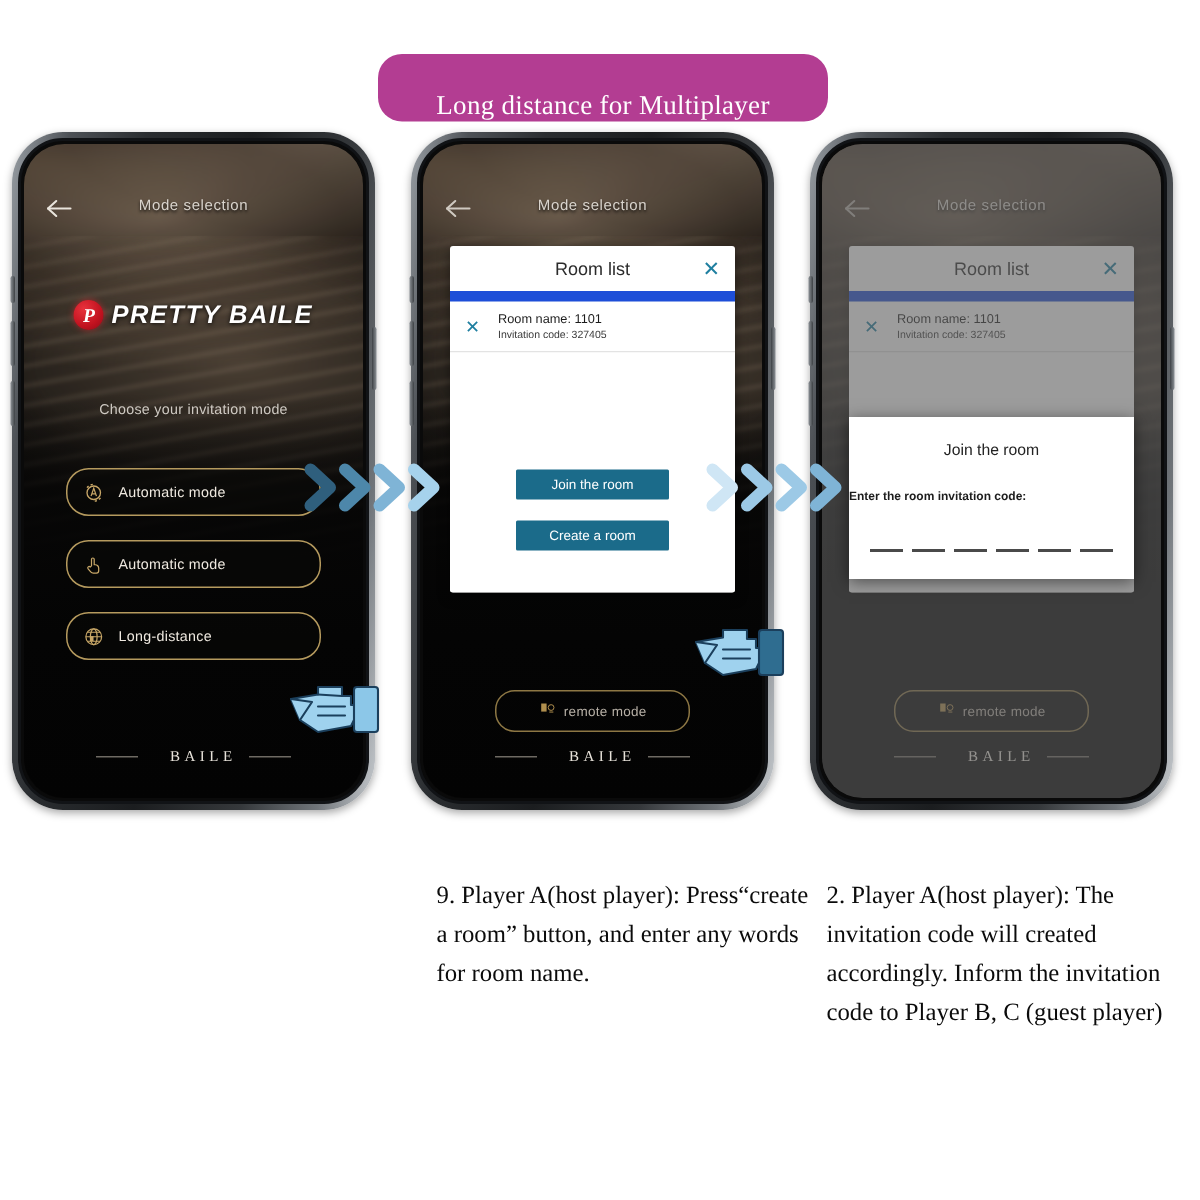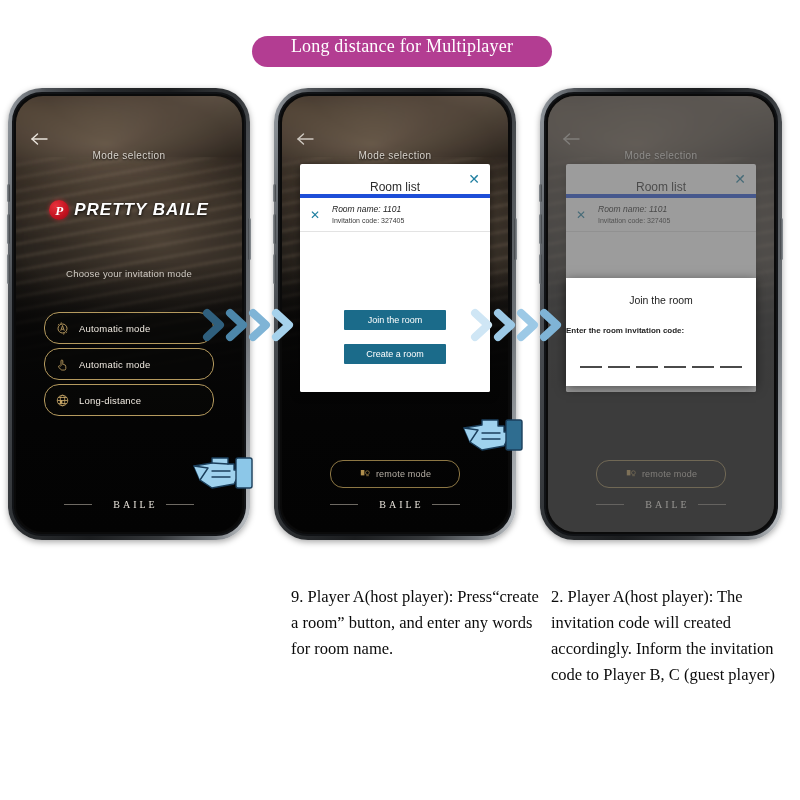--- a/index.html
+++ b/index.html
@@ -4,23 +4,23 @@
 <style>
   html,body{margin:0;padding:0;}
   body{
     width:800px;height:800px;overflow:hidden;background:#ffffff;
     font-family:"Liberation Sans", sans-serif;position:relative;
   }
   .stage{position:absolute;inset:0;}
 
   
   .banner{
-    position:absolute;left:252px;top:36px;width:300px;height:31px;
+    position:absolute;left:252px;top:36px;width:300px;height:45px;
     background:#b33d92;border-radius:16px;
-    display:flex;align-items:flex-start;justify-content:center;
+    display:flex;align-items:flex-end;justify-content:center;
   }
   .banner span{
     font-family:"Liberation Serif", serif;color:#ffffff;font-size:18px;
     letter-spacing:.2px;white-space:nowrap;
   }
 
   
   .phone{position:absolute;top:88px;width:242px;height:452px;}
   #phone1{left:8px;}
   #phone2{left:274px;}
@@ -74,21 +74,21 @@
   .side-btn-r{position:absolute;right:-1px;top:130px;width:3px;height:42px;border-radius:2px;
     background:linear-gradient(270deg,#8d9297,#3c4044);}
 
   
   .topbar{position:absolute;left:0;right:0;top:36px;height:22px;}
   .back-arrow{
     position:absolute;left:14px;top:0px;width:18px;height:18px;
   }
   .back-arrow svg{display:block;}
   .app-title{
-    position:absolute;left:0;right:0;top:18px;text-align:center;
+    position:absolute;left:0;right:0;top:0;text-align:center;
     color:#d9d4cd;font-size:10px;letter-spacing:.4px;
     text-shadow:0 1px 2px rgba(0,0,0,.8);
   }
 
   
   .logo{
     position:absolute;left:0;right:0;top:104px;
     display:flex;align-items:center;justify-content:center;gap:5px;
   }
   .logo-badge{
@@ -108,21 +108,21 @@
 
   .choose{
     position:absolute;left:0;right:0;top:172px;text-align:center;
     color:#cfcac3;font-size:9.5px;letter-spacing:.2px;
   }
 
   
   .modes{position:absolute;left:28px;right:28px;top:216px;}
   .mode-btn{
     height:30px;border:1px solid #b59a5e;border-radius:15px;
-    margin-bottom:4px;display:flex;align-items:center;
+    margin-bottom:16px;display:flex;align-items:center;
     background:rgba(10,9,8,.55);
   }
   .mode-ico{width:34px;display:flex;align-items:center;justify-content:center;color:#c7a667;}
   .mode-label{color:#efe9e0;font-size:9.5px;letter-spacing:.2px;}
   .remote-wrap{
     position:absolute;left:48px;right:48px;top:364px;height:26px;
     border:1px solid #8d7744;border-radius:13px;
     display:flex;align-items:center;justify-content:center;gap:5px;
   }
   .remote-wrap .mode-label{font-size:9px;color:#b7b0a6;}
@@ -139,37 +139,37 @@
   }
 
   
   .roomlist{
     position:absolute;left:18px;right:18px;top:68px;
     background:#ffffff;border-radius:2px;
     box-shadow:0 2px 8px rgba(0,0,0,.5);
     overflow:hidden;
   }
   .rl-head{
-    position:relative;height:30px;border-bottom:4px solid #1d4ed8;
-    display:flex;align-items:flex-end;justify-content:center;
+    position:relative;height:30px;border-bottom:7px solid #1d4ed8;
+    display:flex;align-items:center;justify-content:center;
   }
   .rl-title{color:#2b2b2b;font-size:12px;}
   .rl-close{
     position:absolute;right:10px;top:50%;transform:translateY(-50%);
     color:#1f7fa0;font-size:14px;line-height:1;cursor:pointer;
   }
   .rl-row{
     position:relative;height:34px;border-bottom:1px solid #e3e3e3;
     display:flex;align-items:center;padding-left:32px;box-sizing:border-box;
   }
   .rl-row-x{
     position:absolute;left:10px;top:50%;transform:translateY(-50%);
     color:#1f7fa0;font-size:12px;line-height:1;
   }
-  .rl-name{color:#1c1c1c;font-size:8.5px;line-height:1.35;font-style:italic;}
+  .rl-name{color:#1c1c1c;font-size:8.5px;line-height:1.35;}
   .rl-code{color:#3a3a3a;font-size:7px;line-height:1.35;}
   .rl-body{height:160px;background:#ffffff;position:relative;}
   .rl-actions{position:absolute;left:0;right:0;bottom:14px;}
   .btn-teal{
     margin:0 44px 14px 44px;height:20px;background:#1b6b8a;
     display:flex;align-items:center;justify-content:center;
     color:#ffffff;font-size:9px;border-radius:1px;
   }
 
   

